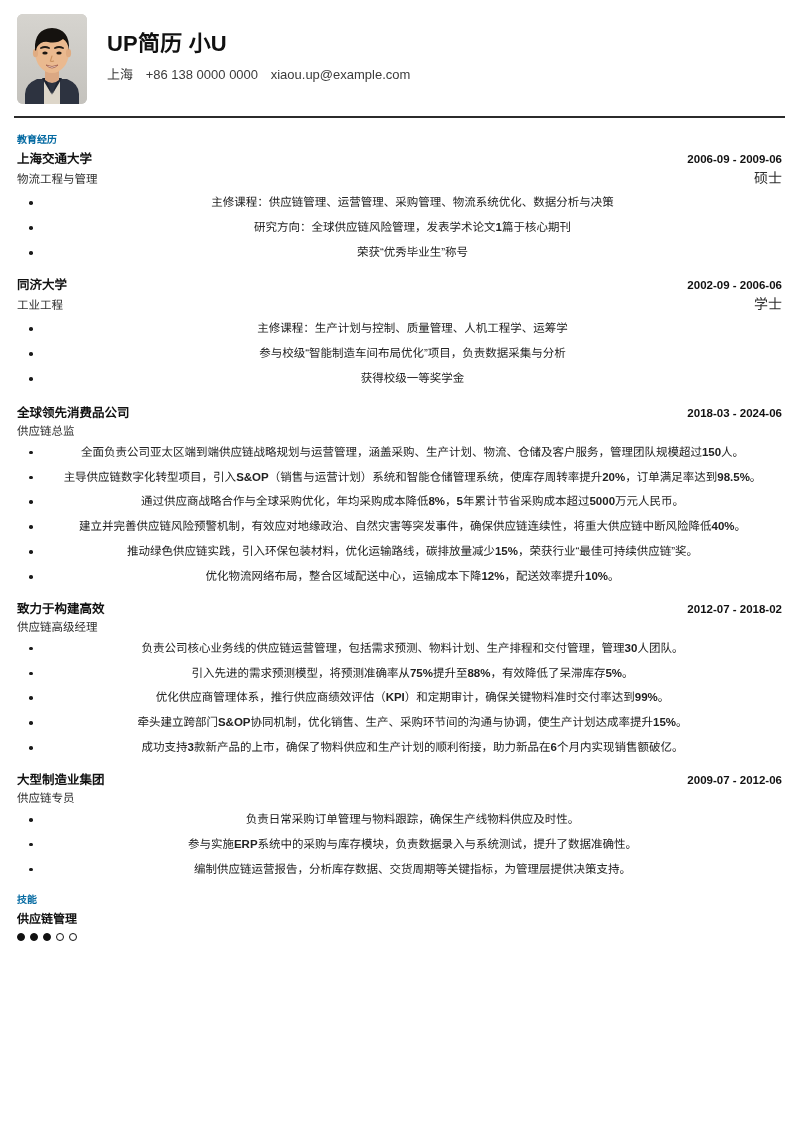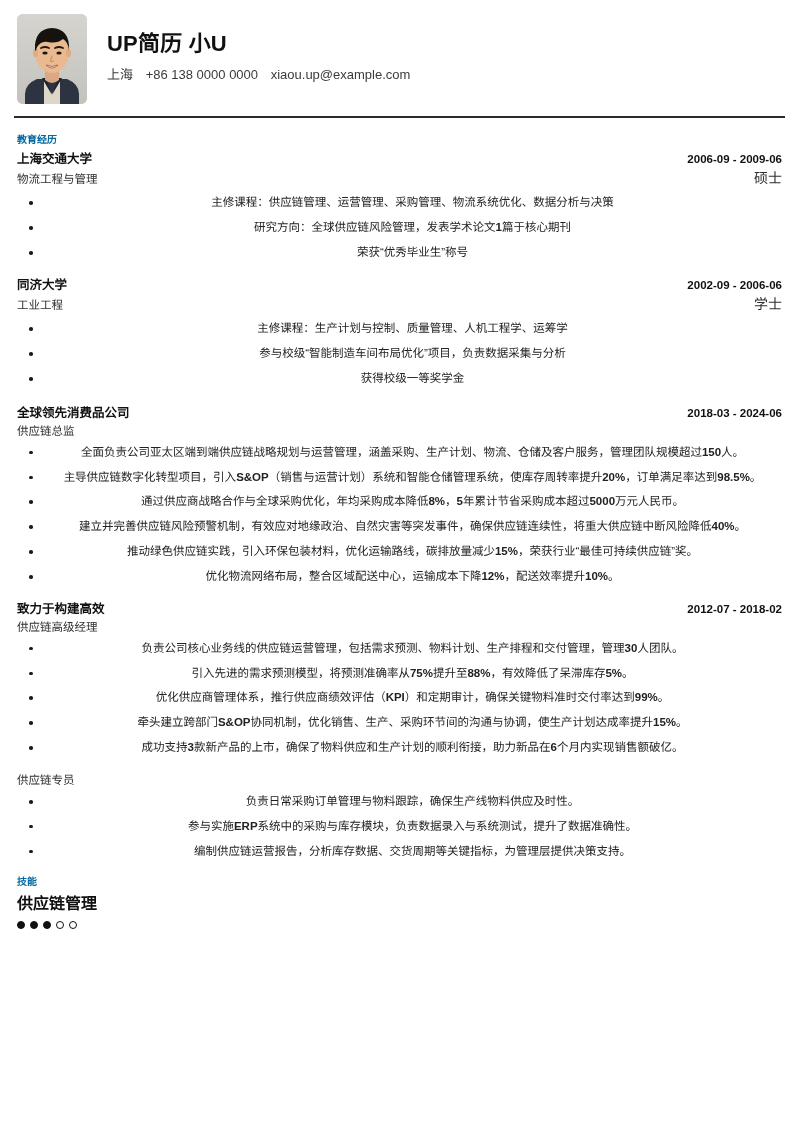--- a/index.html
+++ b/index.html
@@ -149,21 +149,21 @@
   .summary-text {
     margin-top: 3px;
     font-size: 11.5px;
     line-height: 1.75;
     color: #222222;
     text-align: justify;
   }
 
   
   .skill-name {
-    font-size: 16px;
+    font-size: 12px;
     font-weight: bold;
     color: #111111;
     line-height: 1.5;
     margin-top: 1px;
   }
   .dots {
     margin-top: 5px;
     display: flex;
     gap: 5px;
     align-items: center;
@@ -299,20 +299,24 @@
         <ul class="bullets">
           <li>负责公司核心业务线的供应链运营管理，包括需求预测、物料计划、生产排程和交付管理，管理<b>30</b>人团队。</li>
           <li>引入先进的需求预测模型，将预测准确率从<b>75%</b>提升至<b>88%</b>，有效降低了呆滞库存<b>5%</b>。</li>
           <li>优化供应商管理体系，推行供应商绩效评估（<b>KPI</b>）和定期审计，确保关键物料准时交付率达到<b>99%</b>。</li>
           <li>牵头建立跨部门<b>S&amp;OP</b>协同机制，优化销售、生产、采购环节间的沟通与协调，使生产计划达成率提升<b>15%</b>。</li>
           <li>成功支持<b>3</b>款新产品的上市，确保了物料供应和生产计划的顺利衔接，助力新品在<b>6</b>个月内实现销售额破亿。</li>
         </ul>
       </div>
 
       <div class="entry">
+        <div class="entry-row">
+          <div class="entry-org">大型制造业集团</div>
+          <div class="entry-date">2009-07 - 2012-06</div>
+        </div>
         <div class="entry-sub">供应链专员</div>
         <ul class="bullets">
           <li>负责日常采购订单管理与物料跟踪，确保生产线物料供应及时性。</li>
           <li>参与实施<b>ERP</b>系统中的采购与库存模块，负责数据录入与系统测试，提升了数据准确性。</li>
           <li>编制供应链运营报告，分析库存数据、交货周期等关键指标，为管理层提供决策支持。</li>
         </ul>
       </div>
     </div>
 
 

